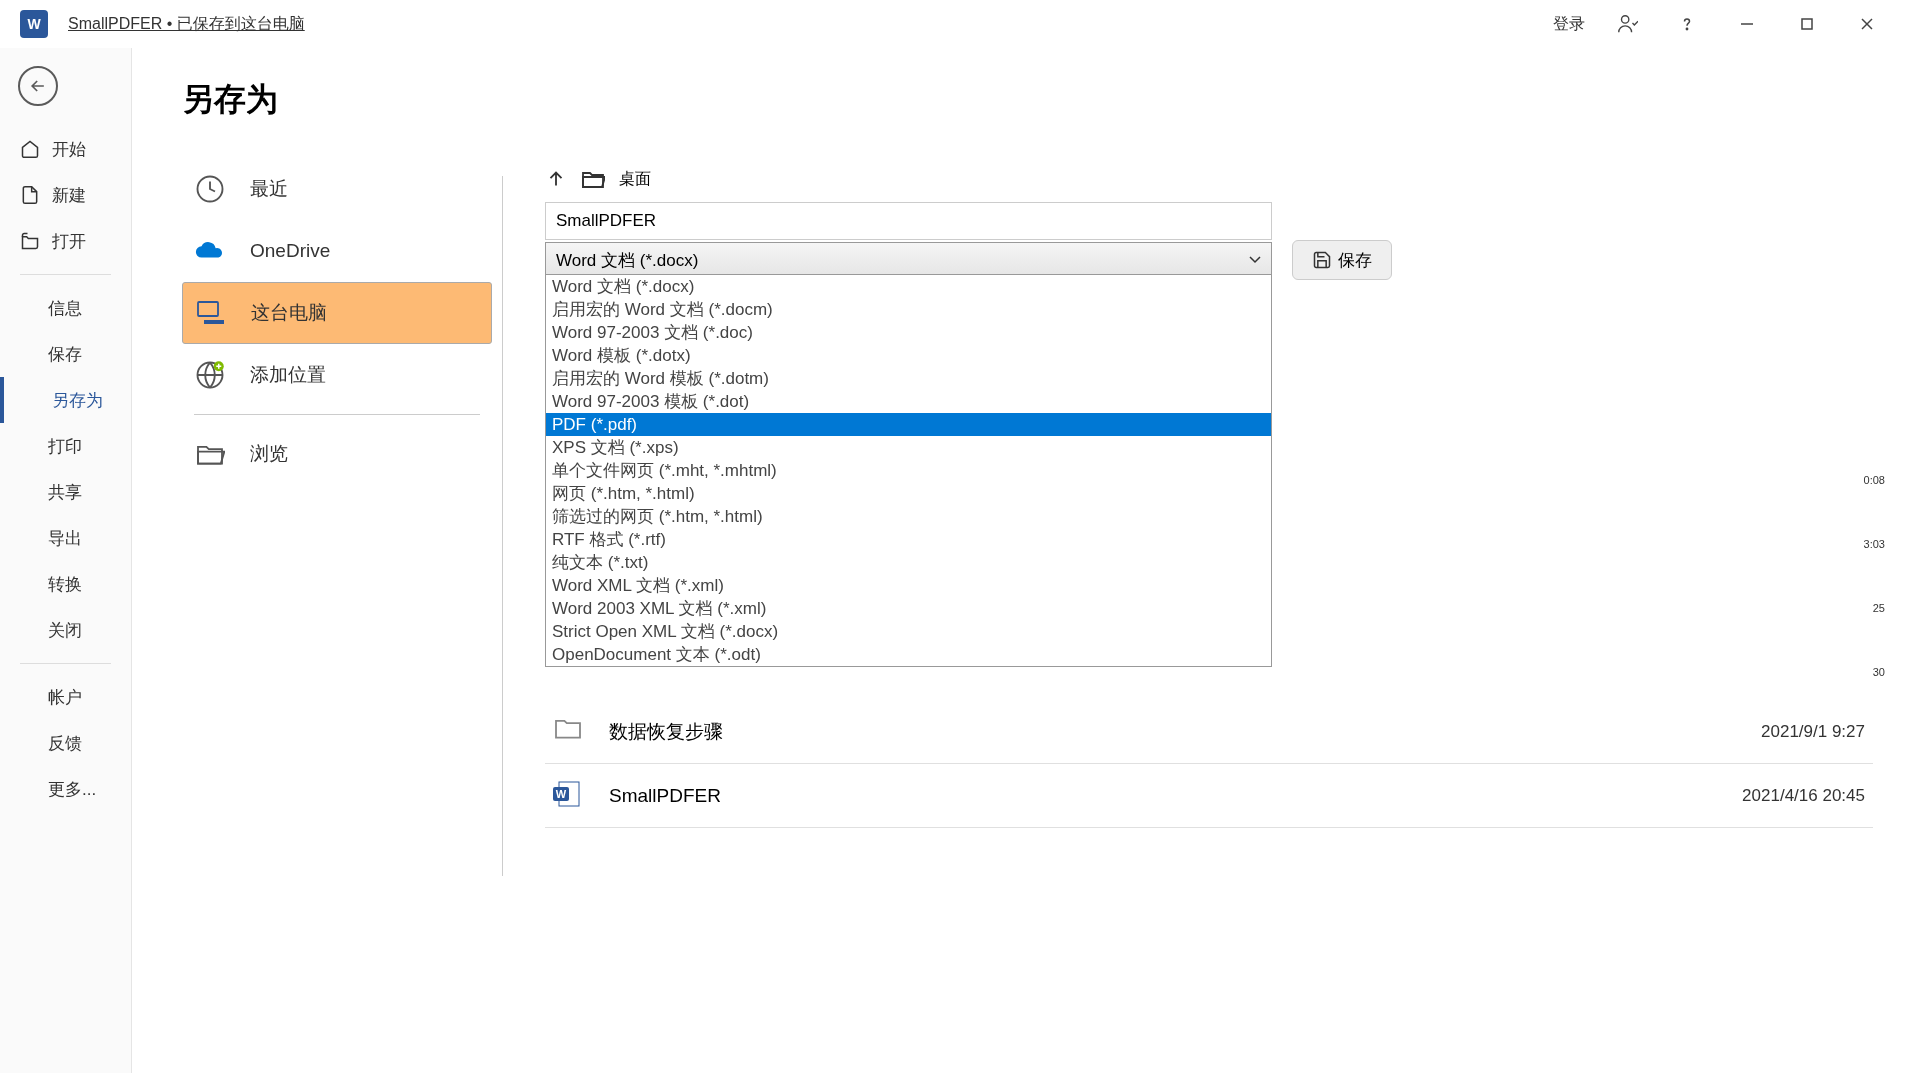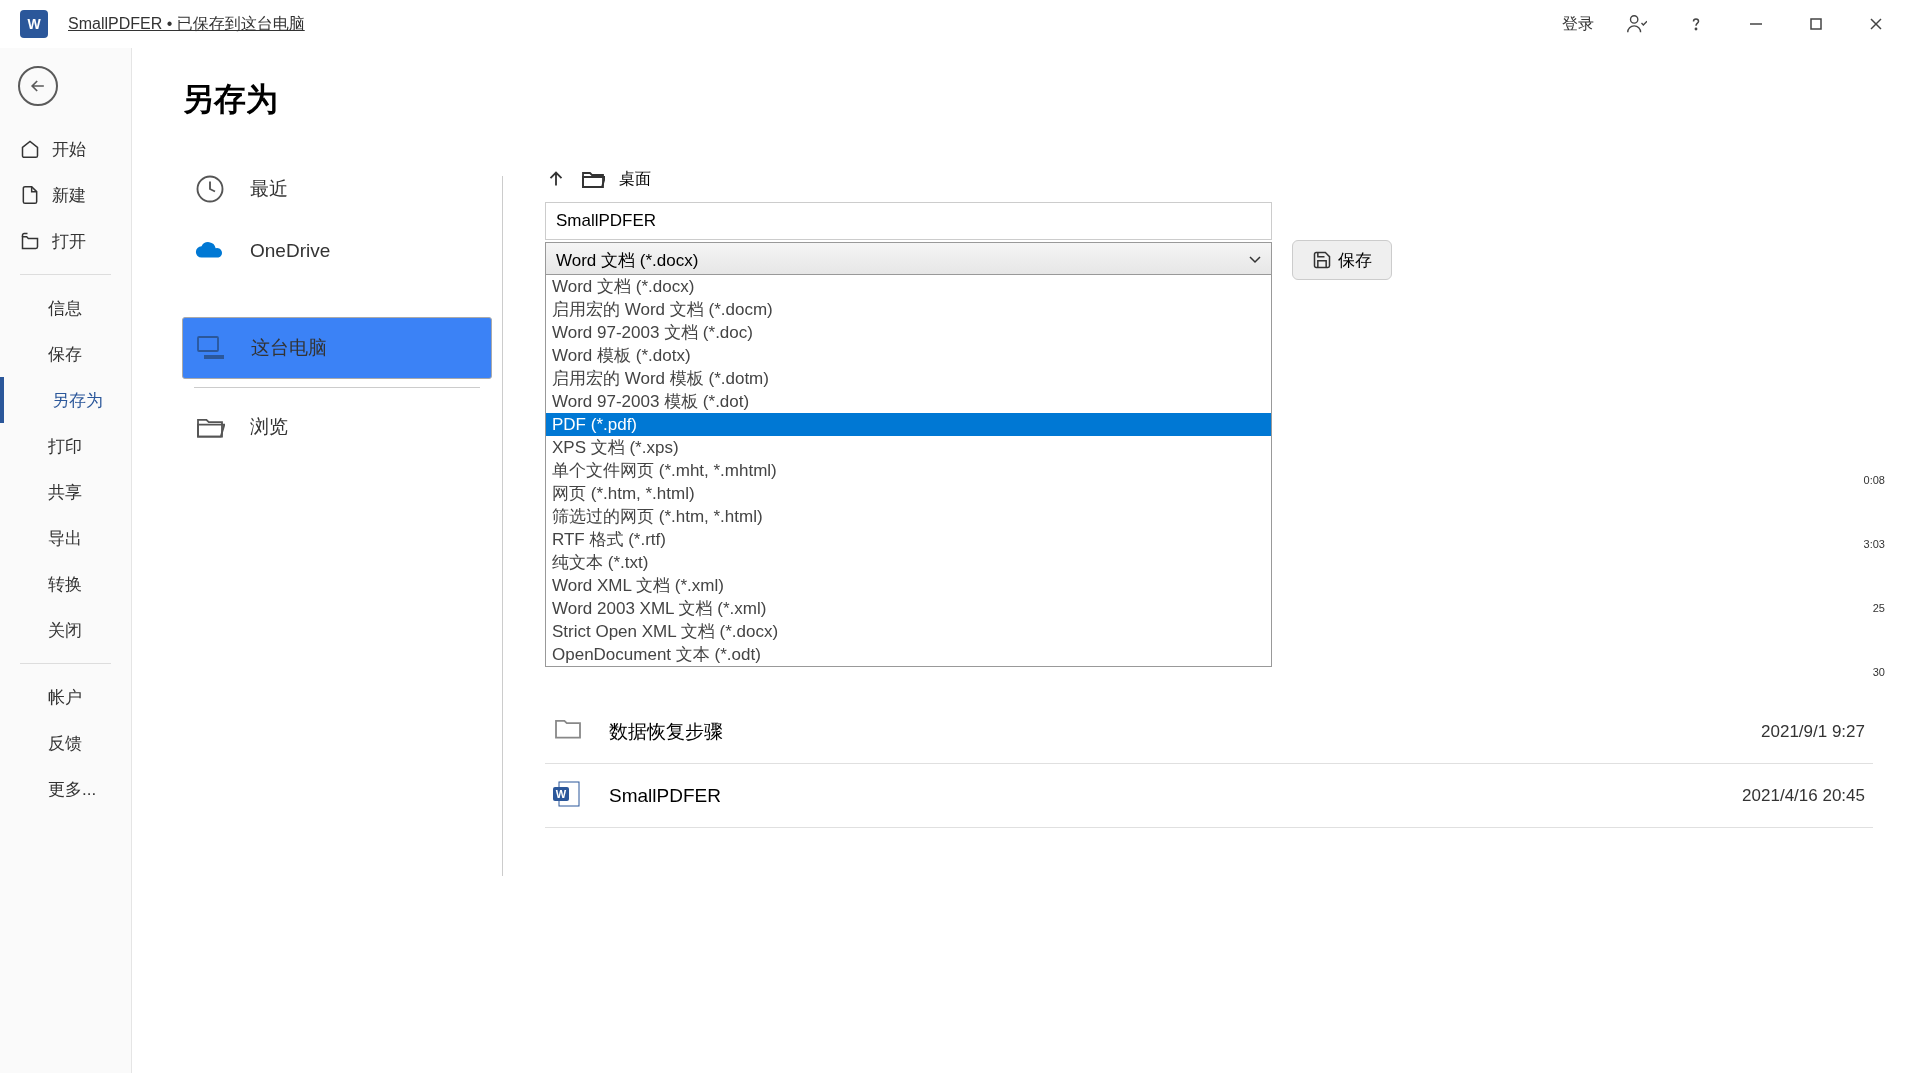--- a/index.html
+++ b/index.html
@@ -1,38 +1,38 @@
 <!DOCTYPE html>
 <html><head>
   <meta charset="utf-8">
   <style>
     * { margin: 0; padding: 0; box-sizing: border-box; font-family: "Segoe UI", "Microsoft YaHei", sans-serif; }
     body { background: #fff; width: 1913px; height: 1073px; overflow: hidden; }
     
     .titlebar { height: 48px; display: flex; align-items: center; background: #fff; }
     .app-icon { width: 28px; height: 28px; margin-left: 20px; background: #2b579a; border-radius: 4px; display: flex; align-items: center; justify-content: center; color: #fff; font-weight: bold; font-size: 14px; }
     .title-text { margin-left: 20px; font-size: 16px; color: #333; text-decoration: underline; }
-    .titlebar-right { margin-left: auto; display: flex; align-items: center; gap: 24px; padding-right: 19px; }
+    .titlebar-right { margin-left: auto; display: flex; align-items: center; gap: 24px; padding-right: 28px; }
     .titlebar-btn { width: 36px; height: 36px; display: flex; align-items: center; justify-content: center; color: #444; }
     .login-text { font-size: 16px; color: #333; }
     
     .workspace { display: flex; height: calc(100% - 48px); }
     
     .sidebar { width: 132px; background: #fafafa; padding-top: 18px; border-right: 1px solid #e5e5e5; }
     .back-btn { width: 40px; height: 40px; border: 2px solid #5a5a5a; border-radius: 50%; display: flex; align-items: center; justify-content: center; margin-left: 18px; margin-bottom: 20px; cursor: pointer; }
     .sidebar-item { height: 46px; display: flex; align-items: center; padding-left: 20px; font-size: 17px; color: #333; cursor: pointer; gap: 10px; }
     .sidebar-item.with-icon { gap: 12px; }
     .sidebar-item.active { border-left: 4px solid #2b579a; color: #2b579a; padding-left: 16px; }
     .sidebar-item.sub { padding-left: 48px; }
     .sidebar-divider { height: 1px; background: #ddd; margin: 10px 20px; }
     
     .locations-panel { width: 370px; padding: 30px 10px 0 50px; }
     .page-heading { font-size: 32px; font-weight: 600; margin-bottom: 36px; }
     .loc-item { height: 62px; display: flex; align-items: center; gap: 24px; font-size: 19px; color: #333; padding-left: 12px; cursor: pointer; border-radius: 3px; }
-    .loc-item.selected { background: #3b82f6; border: 1px solid #aaa; margin-top: 35px; }
+    .loc-item.selected { background: #fdba74; border: 1px solid #aaa; }
     .loc-icon { width: 32px; height: 32px; display: flex; align-items: center; justify-content: center; }
     .loc-divider { height: 1px; background: #ccc; margin: 8px 12px; }
     
     .vertical-divider { width: 1px; background: #ccc; margin-top: 128px; height: 700px; }
     
     .content-panel { flex: 1; padding: 120px 40px 0 42px; position: relative; }
     .path-row { display: flex; align-items: center; gap: 14px; margin-bottom: 12px; font-size: 16px; }
     .filename-input { width: 727px; height: 38px; border: 1px solid #ccc; padding: 0 10px; font-size: 17px; }
     
     .filetype-row { display: flex; align-items: center; gap: 12px; margin-top: 0; position: relative; }
@@ -180,20 +180,31 @@
     <div class="loc-item selected">
       <span class="loc-icon">
         <svg width="30" height="26" viewBox="0 0 30 26" fill="none" stroke="#2b579a" stroke-width="1.8">
             <rect x="2" y="2" width="20" height="14" rx="1"></rect>
             <rect x="8" y="20" width="20" height="4" fill="#2b579a" stroke="none"></rect>
           </svg>
       </span>
       <span>这台电脑</span>
     </div>
 
+    <div class="loc-item">
+      <span class="loc-icon">
+        <svg width="30" height="30" viewBox="0 0 24 24" fill="none" stroke="#555" stroke-width="1.5">
+            <circle cx="12" cy="12" r="10"></circle>
+            <path d="M2 12h20M12 2a15 15 0 010 20M12 2a15 15 0 000 20"></path>
+            <circle cx="19" cy="5" r="4" fill="#7fba00" stroke="none"></circle>
+            <path d="M19 3v4M17 5h4" stroke="#fff" stroke-width="1.2"></path>
+          </svg>
+      </span>
+      <span>添加位置</span>
+    </div>
 
     <div class="loc-divider"></div>
 
     <div class="loc-item">
       <span class="loc-icon">
         <svg width="30" height="24" viewBox="0 0 24 20" fill="none" stroke="#555" stroke-width="1.5">
             <path d="M2 4h7l2 2h11v12H2z"></path>
             <path d="M2 8h22l-3 10H2z"></path>
           </svg>
       </span>

